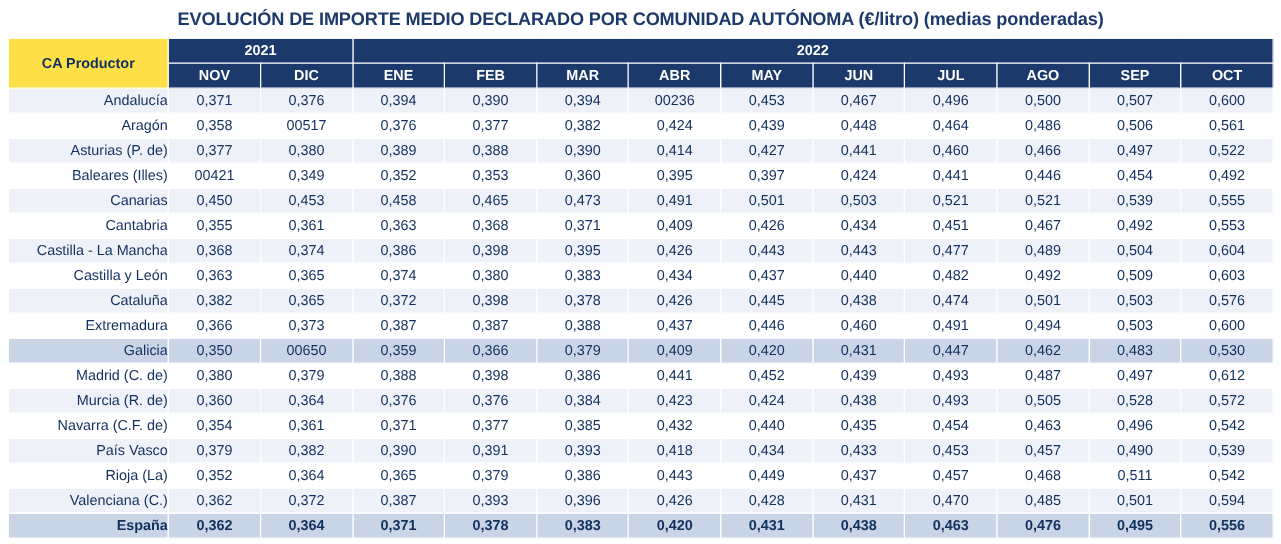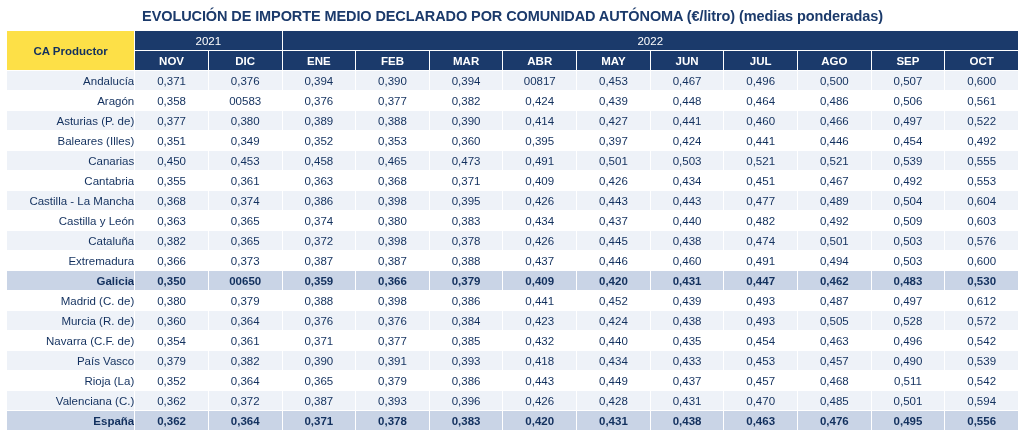--- a/index.html
+++ b/index.html
@@ -39,21 +39,21 @@
     border: 1px solid #ffffff;
     font-size: 11.5px;
     padding: 0;
     height: 20px;
     box-sizing: border-box;
   }
   
   .hdr-year {
     background: #1b3a6b;
     color: #ffffff;
-    font-weight: normal;
+    font-weight: bold;
     text-align: center;
     font-size: 12px;
     height: 19px;
   }
   .hdr-corner {
     background: #fde047;
     color: #12305e;
     font-weight: bold;
     text-align: center;
     font-size: 12.5px;
@@ -78,21 +78,21 @@
   }
   td.val {
     text-align: center;
     color: #12305e;
     font-size: 11.5px;
   }
   tr.row-odd td { background: #eef2f8; }
   tr.row-even td { background: #ffffff; }
   tr.row-highlight td {
     background: #c9d4e6;
-    font-weight: bold;
+    font-weight: normal;
     color: #12305e;
   }
   tr.row-total td {
     background: #c9d4e6;
     font-weight: bold;
     color: #12305e;
     border-top: 1px solid #ffffff;
     margin-top: 36px;
   }
   .footnote {
@@ -149,32 +149,32 @@
       </tr>
     </thead>
     <tbody id="table-body">
         <tr class="row-odd">
           <td class="region">Andalucía</td>
           <td class="val">0,371</td>
           <td class="val">0,376</td>
           <td class="val">0,394</td>
           <td class="val">0,390</td>
           <td class="val">0,394</td>
-          <td class="val">00817</td>
+          <td class="val">00236</td>
           <td class="val">0,453</td>
           <td class="val">0,467</td>
           <td class="val">0,496</td>
           <td class="val">0,500</td>
           <td class="val">0,507</td>
           <td class="val">0,600</td>
         </tr>
         <tr class="row-even">
           <td class="region">Aragón</td>
           <td class="val">0,358</td>
-          <td class="val">00583</td>
+          <td class="val">00517</td>
           <td class="val">0,376</td>
           <td class="val">0,377</td>
           <td class="val">0,382</td>
           <td class="val">0,424</td>
           <td class="val">0,439</td>
           <td class="val">0,448</td>
           <td class="val">0,464</td>
           <td class="val">0,486</td>
           <td class="val">0,506</td>
           <td class="val">0,561</td>
@@ -189,21 +189,21 @@
           <td class="val">0,414</td>
           <td class="val">0,427</td>
           <td class="val">0,441</td>
           <td class="val">0,460</td>
           <td class="val">0,466</td>
           <td class="val">0,497</td>
           <td class="val">0,522</td>
         </tr>
         <tr class="row-even">
           <td class="region">Baleares (Illes)</td>
-          <td class="val">0,351</td>
+          <td class="val">00421</td>
           <td class="val">0,349</td>
           <td class="val">0,352</td>
           <td class="val">0,353</td>
           <td class="val">0,360</td>
           <td class="val">0,395</td>
           <td class="val">0,397</td>
           <td class="val">0,424</td>
           <td class="val">0,441</td>
           <td class="val">0,446</td>
           <td class="val">0,454</td>

